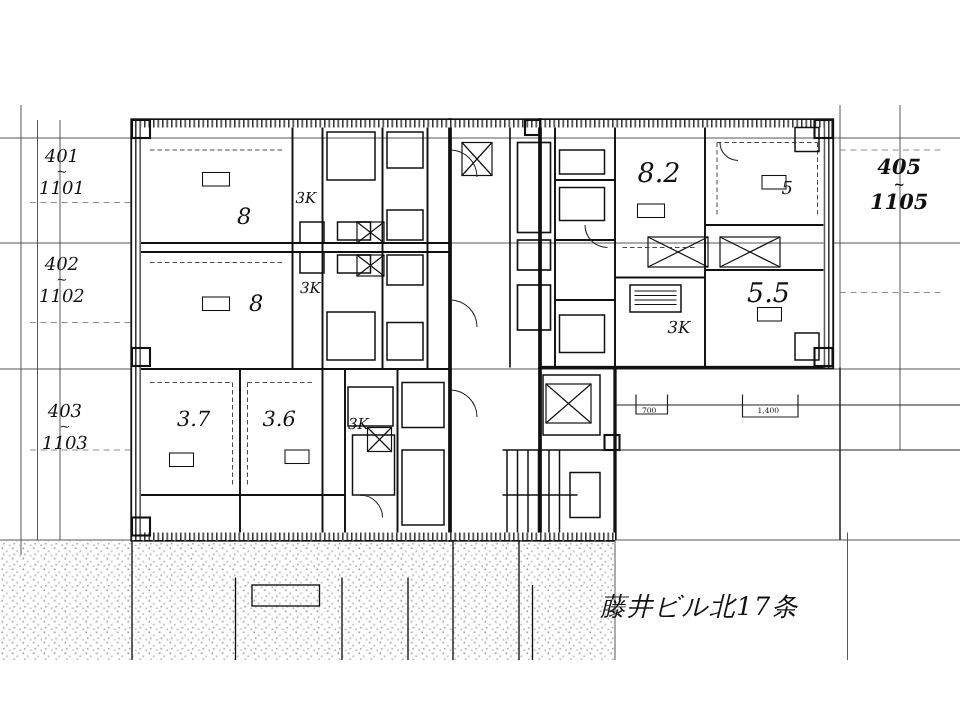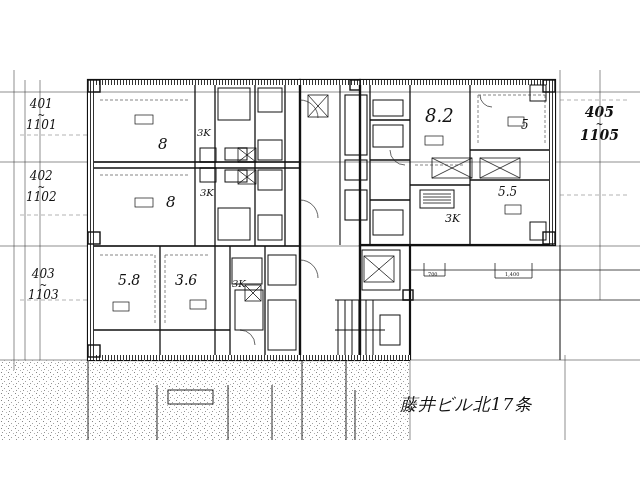--- a/index.html
+++ b/index.html
@@ -248,25 +248,25 @@
   <div>1103</div>
 </div>
 <div class="unit-label" style="left:580px; top:105px; font-size:14px; line-height:15px;font-weight:bold;">
   <div>405</div>
   <div style="font-size:9px;line-height:8px;">~</div>
   <div>1105</div>
 </div>
 
 <div class="room-num" style="left:158px; top:135px; font-size:15px;">8</div>
 <div class="room-num" style="left:166px; top:193px; font-size:15px;">8</div>
-<div class="room-num" style="left:118px; top:272px; font-size:14px;">5.8</div>
+<div class="room-num" style="left:118px; top:272px; font-size:14px;">3.7</div>
 <div class="room-num" style="left:175px; top:272px; font-size:14px;">3.6</div>
 <div class="room-num" style="left:425px; top:105px; font-size:18px;">8.2</div>
 <div class="room-num" style="left:521px; top:118px; font-size:12px;">5</div>
-<div class="room-num" style="left:498px; top:185px; font-size:12px;">5.5</div>
+<div class="room-num" style="left:498px; top:185px; font-size:18px;">5.5</div>
 
 <div class="room-num" style="left:197px; top:127px; font-size:10px;">3K</div>
 <div class="room-num" style="left:200px; top:187px; font-size:10px;">3K</div>
 <div class="room-num" style="left:232px; top:278px; font-size:10px;">3K</div>
 <div class="room-num" style="left:445px; top:212px; font-size:11px;">3K</div>
 
 <div class="room-num" style="left:505px; top:271px; font-size:5px; font-style:normal;">1,400</div>
 <div class="room-num" style="left:428px; top:271px; font-size:5px; font-style:normal;">700</div>
 
 <div class="title-text">藤井ビル北17条</div>

